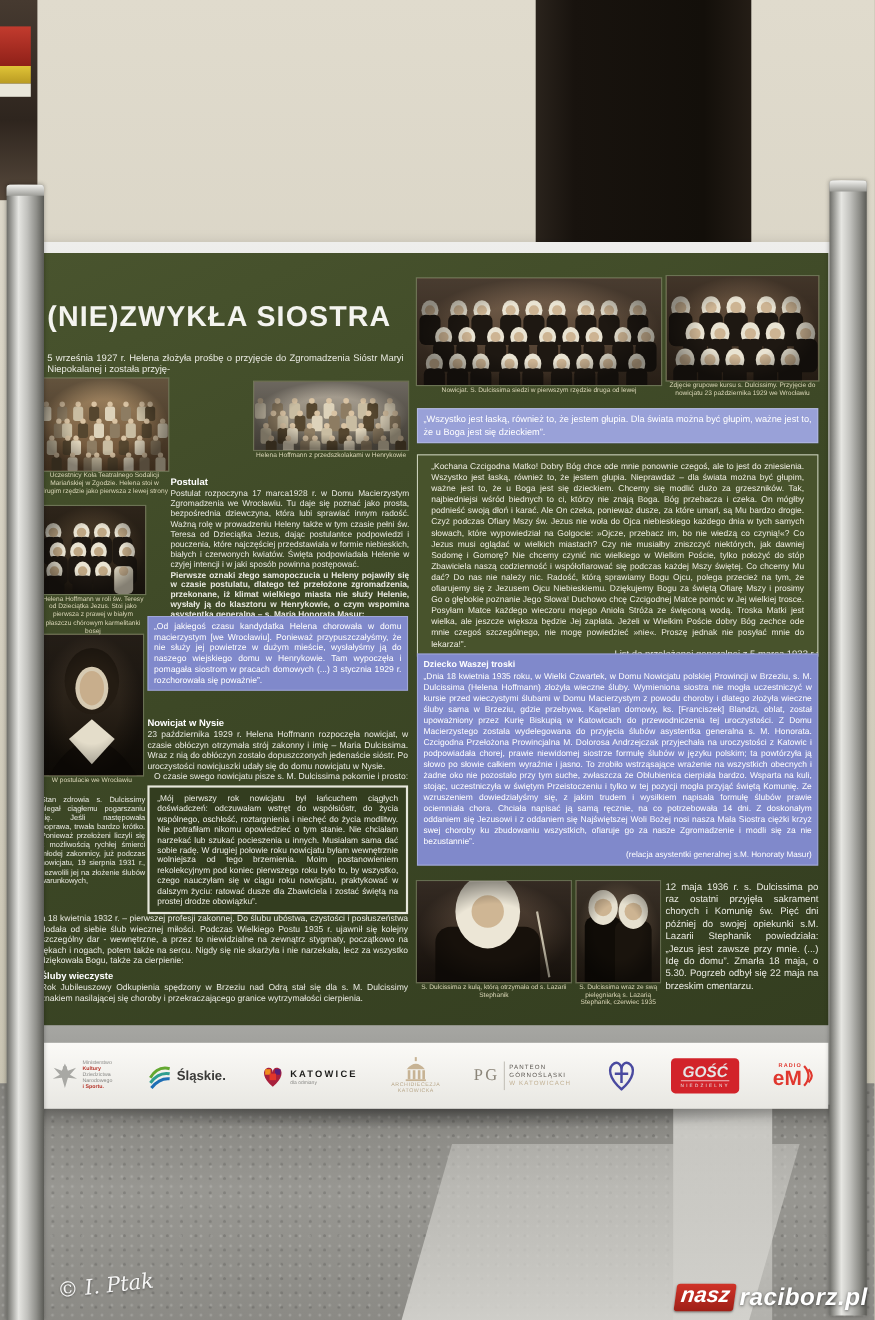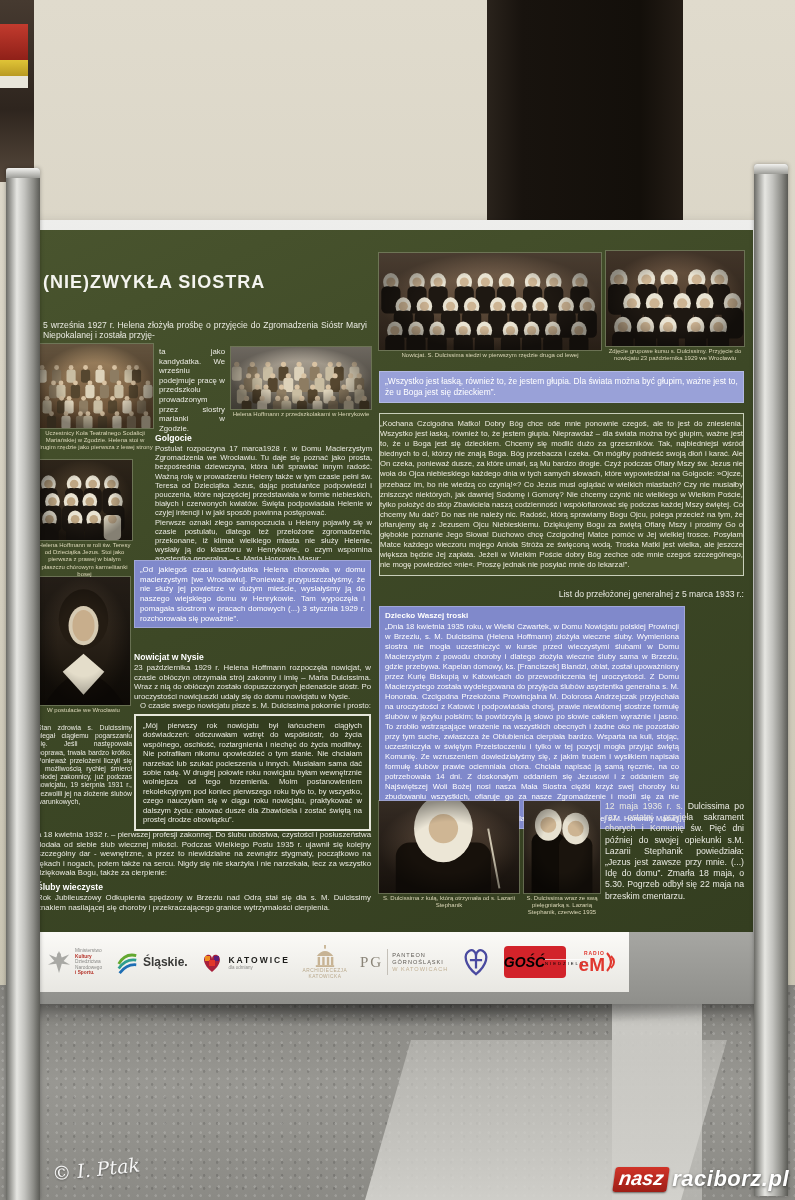--- a/index.html
+++ b/index.html
@@ -42,52 +42,52 @@
           background:linear-gradient(#f2f2ef,#9c9c97); border-radius:3px 3px 0 0; }
 
   
   .board { position:absolute; left:24px; top:220px; width:740px; height:784px; z-index:4;
            padding:10px 11px; background:linear-gradient(180deg,#eeeeec,#b5b5b1 85%,#8f8f8b);
            border-radius:5px; box-shadow:0 8px 16px rgba(0,0,0,.35); }
   .board-green { position:relative; width:718px; height:702px; overflow:hidden;
            background:linear-gradient(155deg,#49542e 0%,#3d4826 45%,#343e20 100%); }
   .abs { position:absolute; }
 
-  .title { font-size:18px; font-weight:bold; color:#f4f4ef; letter-spacing:1px; }
+  .title { font-size:26px; font-weight:bold; color:#f4f4ef; letter-spacing:1px; }
   .body  { font-size:7.8px; line-height:9.6px; color:#e9e9e1; text-align:justify; }
   .body-sm { font-size:6.8px; line-height:8.2px; color:#e9e9e1; text-align:justify; }
   .h { font-weight:bold; font-size:8.6px; color:#ffffff; margin-bottom:1px; }
   .cap { font-size:6px; line-height:7.2px; color:#d9d5b6; text-align:center; margin-top:2px; }
   .photo { position:relative; width:100%; background:#6b5a45; box-shadow:0 0 0 1px rgba(235,230,214,.25); overflow:hidden; }
   .qblue { background:#8089cb; color:#fff; padding:5px 6px; font-size:7.8px; line-height:9.7px; text-align:justify;
            box-shadow:inset 0 0 0 1px rgba(255,255,255,.25); }
   .qtop  { background:#99a1d8; }
   .qborder { background:#333d1f; border:2px solid #e6e7db; color:#ecece3; padding:5px 7px;
            font-size:7.6px; line-height:9.4px; text-align:justify; }
-  .letterbox { background:#48532c; border:1px solid #c9cfba; color:#edebdf; padding:5px 0;
+  .letterbox { background:#48532c; border:1px solid #c9cfba; color:#edebdf; padding:5px 12px;
            font-size:7.7px; line-height:10.1px; text-align:justify; }
   .attrib { text-align:right; font-size:7.4px; margin-top:2px; }
 
   
-  .logo-strip { position:relative; width:594px; height:60px; margin-top:0;
+  .logo-strip { position:relative; width:718px; height:60px; margin-top:16px;
            background:linear-gradient(180deg,#fbfaf7,#e8e7e2);
            display:flex; align-items:center; justify-content:space-between; padding:0 12px; }
   .lg { display:flex; align-items:center; gap:4px; }
   .lg-min-txt { font-size:4.8px; line-height:5.6px; color:#8a8a87; }
   .lg-min-txt .red { color:#b5342a; font-weight:bold; }
   .lg-sl-label { font-size:12px; color:#3a3a38; font-weight:bold; }
   .lg-kat-label { font-size:8.5px; font-weight:bold; letter-spacing:2px; color:#1d1d1b; }
   .lg-kat-sub { font-size:4.5px; color:#8a8a87; }
   .lg-arch-txt { font-size:4.8px; line-height:5.6px; color:#b9a88b; text-align:center; letter-spacing:.5px; }
   .lg-pg-mono { font-size:15px; color:#8a8478; letter-spacing:2px; font-family:"Liberation Serif",serif; }
   .lg-pg-sep { width:1px; height:26px; background:#c4c0b8; }
   .lg-pg-txt { font-size:5.6px; line-height:7px; color:#5c5852; letter-spacing:1px; }
   .lg-pg-txt .beige { color:#c2b194; }
-  .lg-gosc { width:62px; height:32px; background:#d2232a; border-radius:4px; color:#000000;
-             display:flex; flex-direction:row; align-items:center; }
+  .lg-gosc { width:62px; height:32px; background:#d2232a; border-radius:4px; color:#e5e5e5;
+             display:flex; flex-direction:column; align-items:center; justify-content:center; }
   .lg-gosc-label { font-style:italic; font-weight:bold; font-size:14px; line-height:14px; }
   .lg-gosc-sub { font-size:4.2px; letter-spacing:2px; border-top:1px solid rgba(255,255,255,.7); padding-top:1px; margin-top:1px; }
   .lg-em { display:flex; align-items:flex-end; }
   .lg-em-col { display:flex; flex-direction:column; align-items:flex-end; }
   .lg-em-sub { font-size:5px; font-weight:bold; color:#e0372e; letter-spacing:1px; }
   .lg-em-label { font-size:19px; font-weight:bold; color:#e0372e; line-height:18px; }
 
   
   .sig { position:absolute; left:52px; top:1158px; z-index:8; font-family:"DejaVu Serif",serif;
          font-style:italic; font-size:19px; color:#ffffff; transform:rotate(-6deg); opacity:.92;
@@ -196,21 +196,20 @@
               <circle cx="79.93023255813954" cy="69.72" r="2.4166666666666665" fill="#d9c3a3"></circle>
               <rect x="89.82693798449613" y="71.65333333333334" width="9.183333333333332" height="13.291666666666666" rx="2.4166666666666665" fill="#8d7c62"></rect>
               <circle cx="94.4186046511628" cy="69.72" r="2.4166666666666665" fill="#d9c3a3"></circle>
               <rect x="104.31531007751938" y="71.65333333333334" width="9.183333333333332" height="13.291666666666666" rx="2.4166666666666665" fill="#c9bda2"></rect>
               <circle cx="108.90697674418605" cy="69.72" r="2.4166666666666665" fill="#d9c3a3"></circle>
               <rect width="116" height="84" fill="url(#g0v)"></rect>
             </svg></div>
         <div class="cap">Uczestnicy Koła Teatralnego Sodalicji Mariańskiej w Zgodzie. Helena stoi w drugim rzędzie jako pierwsza z lewej strony</div>
       </div>
 
-      <div class="abs body" style="left:124px; top:117px; width:66px; font-size:7.8px;">ta jako kandydatka. We wrześniu podejmuje pracę w przedszkolu prowadzonym przez siostry marianki w Zgodzie.</div>
 
       <div class="abs" style="left:196px; top:117px; width:140px;">
         <div class="photo" style="height:62px;"><svg width="140" height="62">
               <defs>
                 <linearGradient id="g1" x1="0" y1="0" x2="0" y2="1">
                   <stop offset="0" stop-color="#b5ac9e"></stop>
                   <stop offset="1" stop-color="#6a6356"></stop>
                 </linearGradient>
                 <radialGradient id="g1v">
                   <stop offset=".55" stop-color="rgba(0,0,0,0)"></stop>
@@ -289,23 +288,23 @@
               <rect x="112.74074074074075" y="53.534074074074084" width="9.851851851851851" height="14.25925925925926" rx="2.5925925925925926" fill="#c9bda2"></rect>
               <circle cx="117.66666666666667" cy="51.46000000000001" r="2.5925925925925926" fill="#d9c3a3"></circle>
               <rect x="128.32407407407408" y="53.534074074074084" width="9.851851851851851" height="14.25925925925926" rx="2.5925925925925926" fill="#55462f"></rect>
               <circle cx="133.25" cy="51.46000000000001" r="2.5925925925925926" fill="#d9c3a3"></circle>
               <rect width="140" height="62" fill="url(#g1v)"></rect>
             </svg></div>
         <div class="cap">Helena Hoffmann z przedszkolakami w Henrykowie</div>
       </div>
 
       <div class="abs" style="left:120px; top:203px; width:217px;">
-        <div class="h">Golgocie</div>
+        <div class="h">Postulat</div>
         <div class="body" style="font-size:7.6px; line-height:9.2px;">Postulat rozpoczyna 17 marca1928 r. w Domu Macierzystym Zgromadzenia we Wrocławiu. Tu daje się poznać jako prosta, bezpośrednia dziewczyna, która lubi sprawiać innym radość. Ważną rolę w prowadzeniu Heleny także w tym czasie pełni św. Teresa od Dzieciątka Jezus, dając postulantce podpowiedzi i pouczenia, które najczęściej przedstawiała w formie niebieskich, białych i czerwonych kwiatów. Święta podpowiadała Helenie w czyjej intencji i w jaki sposób powinna postępować.</div>
-        <div class="body" style="font-size:7.6px; line-height:9.2px;">Pierwsze oznaki złego samopoczucia u Heleny pojawiły się w czasie postulatu, dlatego też przełożone zgromadzenia, przekonane, iż klimat wielkiego miasta nie służy Helenie, wysłały ją do klasztoru w Henrykowie, o czym wspomina asystentka generalna – s. Maria Honorata Masur:</div>
+        <div class="body" style="font-size:7.6px; line-height:9.2px;font-weight:bold;">Pierwsze oznaki złego samopoczucia u Heleny pojawiły się w czasie postulatu, dlatego też przełożone zgromadzenia, przekonane, iż klimat wielkiego miasta nie służy Helenie, wysłały ją do klasztoru w Henrykowie, o czym wspomina asystentka generalna – s. Maria Honorata Masur:</div>
       </div>
 
       <div class="abs" style="left:2px; top:230px; width:95px;">
         <div class="photo" style="height:80px;"><svg width="95" height="80">
               <defs>
                 <linearGradient id="g2" x1="0" y1="0" x2="0" y2="1">
                   <stop offset="0" stop-color="#4c3d2b"></stop>
                   <stop offset="1" stop-color="#241c13"></stop>
                 </linearGradient>
                 <radialGradient id="g2v">
@@ -556,21 +555,21 @@
             </svg></div>
         <div class="cap">Zdjęcie grupowe kursu s. Dulcissimy. Przyjęcie do nowicjatu 23 października 1929 we Wrocławiu</div>
       </div>
 
       <div class="abs qblue qtop" style="left:344px; top:141px; width:365px; font-size:8.4px; line-height:11px; text-align:left;">„Wszystko jest łaską, również to, że jestem głupia. Dla świata można być głupim, ważne jest to, że u Boga jest się dzieckiem”.</div>
 
       <div class="abs letterbox" style="left:344px; top:183px; width:365px;">„Kochana Czcigodna Matko! Dobry Bóg chce ode mnie ponownie czegoś, ale to jest do zniesienia. Wszystko jest łaską, również to, że jestem głupia. Nieprawdaż – dla świata można być głupim, ważne jest to, że u Boga jest się dzieckiem. Chcemy się modlić dużo za grzeszników. Tak, najbiedniejsi wśród biednych to ci, którzy nie znają Boga. Bóg przebacza i czeka. On mógłby podnieść swoją dłoń i karać. Ale On czeka, ponieważ dusze, za które umarł, są Mu bardzo drogie. Czyż podczas Ofiary Mszy św. Jezus nie woła do Ojca niebieskiego każdego dnia w tych samych słowach, które wypowiedział na Golgocie: »Ojcze, przebacz im, bo nie wiedzą co czynią!«? Co Jezus musi oglądać w wielkich miastach? Czy nie musiałby zniszczyć niektórych, jak dawniej Sodomę i Gomorę? Nie chcemy czynić nic wielkiego w Wielkim Poście, tylko położyć do stóp Zbawiciela naszą codzienność i współofiarować się podczas każdej Mszy świętej. Co chcemy Mu dać? Do nas nie należy nic. Radość, którą sprawiamy Bogu Ojcu, polega przecież na tym, że ofiarujemy się z Jezusem Ojcu Niebieskiemu. Dziękujemy Bogu za świętą Ofiarę Mszy i prosimy Go o głębokie poznanie Jego Słowa! Duchowo chcę Czcigodnej Matce pomóc w Jej wielkiej trosce. Posyłam Matce każdego wieczoru mojego Anioła Stróża ze święconą wodą. Troska Matki jest wielka, ale jeszcze większa będzie Jej zapłata. Jeżeli w Wielkim Poście dobry Bóg zechce ode mnie czegoś szczególnego, nie mogę powiedzieć »nie«. Proszę jednak nie posyłać mnie do lekarza!”.</div>
 
       <div class="abs body" style="left:344px; top:360px; width:365px; font-size:8.6px; text-align:right;">List do przełożonej generalnej z 5 marca 1933 r.:</div>
 
-      <div class="abs qblue" style="left:344px; top:376px; width:306px; font-size:7.7px; line-height:10px;">
+      <div class="abs qblue" style="left:344px; top:364px; width:365px; font-size:7.7px; line-height:10px;">
         <div class="h" style="font-size:8px;">Dziecko Waszej troski</div>
         <div>„Dnia 18 kwietnia 1935 roku, w Wielki Czwartek, w Domu Nowicjatu polskiej Prowincji w Brzeziu, s. M. Dulcissima (Helena Hoffmann) złożyła wieczne śluby. Wymieniona siostra nie mogła uczestniczyć w kursie przed wieczystymi ślubami w Domu Macierzystym z powodu choroby i dlatego złożyła wieczne śluby sama w Brzeziu, gdzie przebywa. Kapelan domowy, ks. [Franciszek] Blandzi, oblat, został upoważniony przez Kurię Biskupią w Katowicach do przewodniczenia tej uroczystości. Z Domu Macierzystego została wydelegowana do przyjęcia ślubów asystentka generalna s. M. Honorata. Czcigodna Przełożona Prowincjalna M. Dolorosa Andrzejczak przyjechała na uroczystości z Katowic i podpowiadała chorej, prawie niewidomej siostrze formułę ślubów w języku polskim; ta powtórzyła ją słowo po słowie całkiem wyraźnie i jasno. To zrobiło wstrząsające wrażenie na wszystkich obecnych i żadne oko nie pozostało przy tym suche, zwłaszcza że Oblubienica cierpiała bardzo. Wsparta na kuli, stojąc, uczestniczyła w świętym Przeistoczeniu i tylko w tej pozycji mogła przyjąć świętą Komunię. Ze wzruszeniem dowiedziałyśmy się, z jakim trudem i wysiłkiem napisała formułę ślubów prawie ociemniała chora. Chciała napisać ją samą ręcznie, na co potrzebowała 14 dni. Z doskonałym oddaniem się Jezusowi i z oddaniem się Najświętszej Woli Bożej nosi nasza Mała Siostra ciężki krzyż swej choroby ku zbudowaniu wszystkich, ofiaruje go za nasze Zgromadzenie i modli się za nie bezustannie”.</div>
         <div class="attrib">(relacja asystentki generalnej s.M. Honoraty Masur)</div>
       </div>
 
       <div class="abs" style="left:344px; top:571px; width:140px;">
         <div class="photo" style="height:92px;"><svg width="140" height="92">
               <defs>
                 <linearGradient id="g6" x1="0" y1="0" x2="0" y2="1">
                   <stop offset="0" stop-color="#57473a"></stop>

